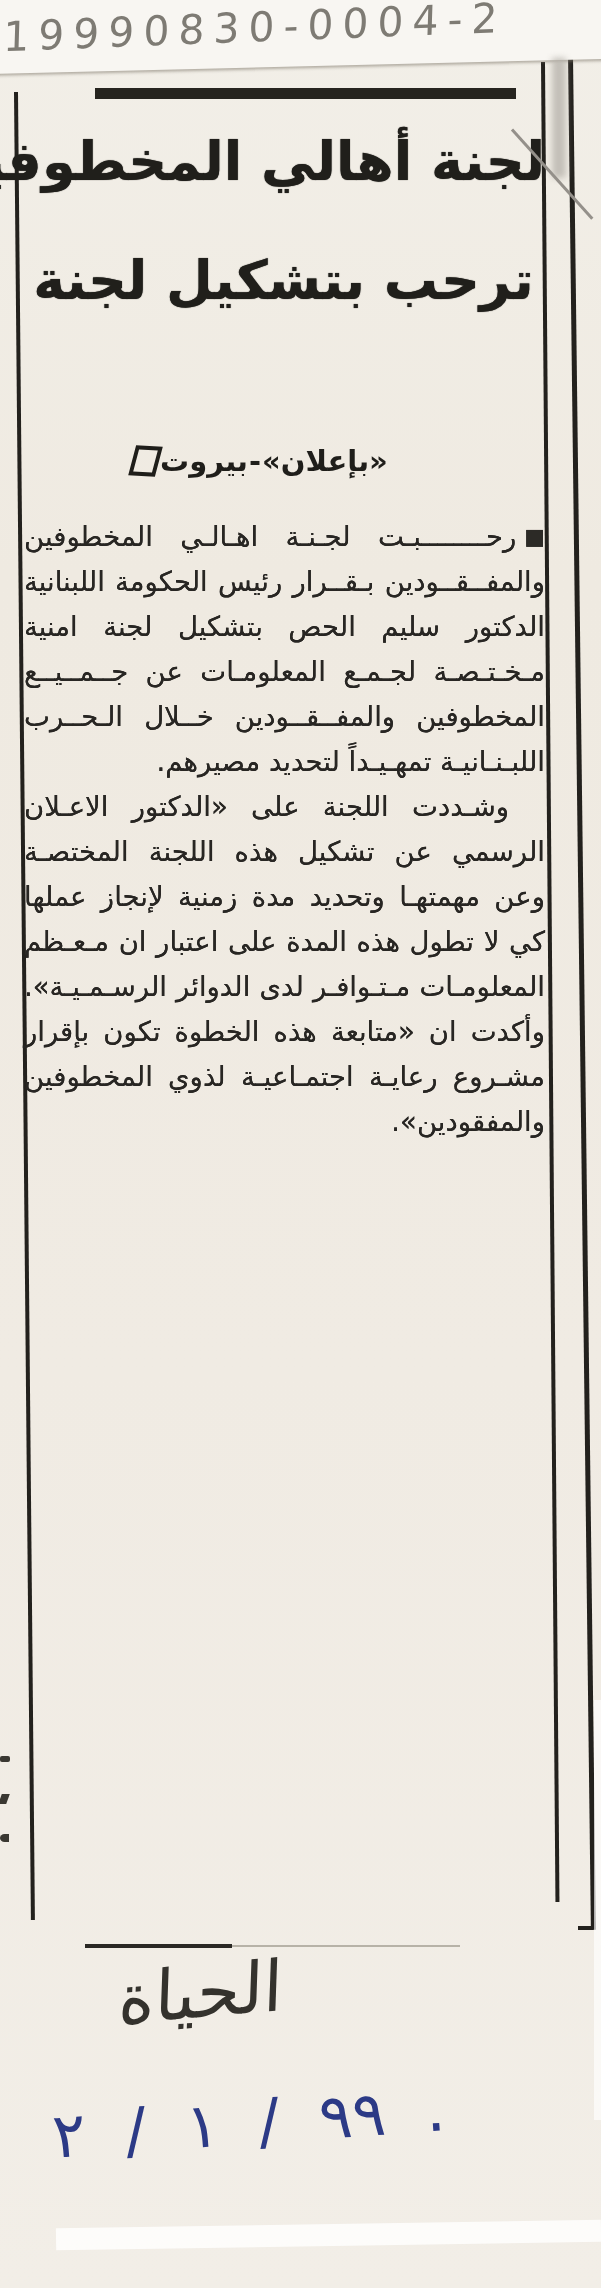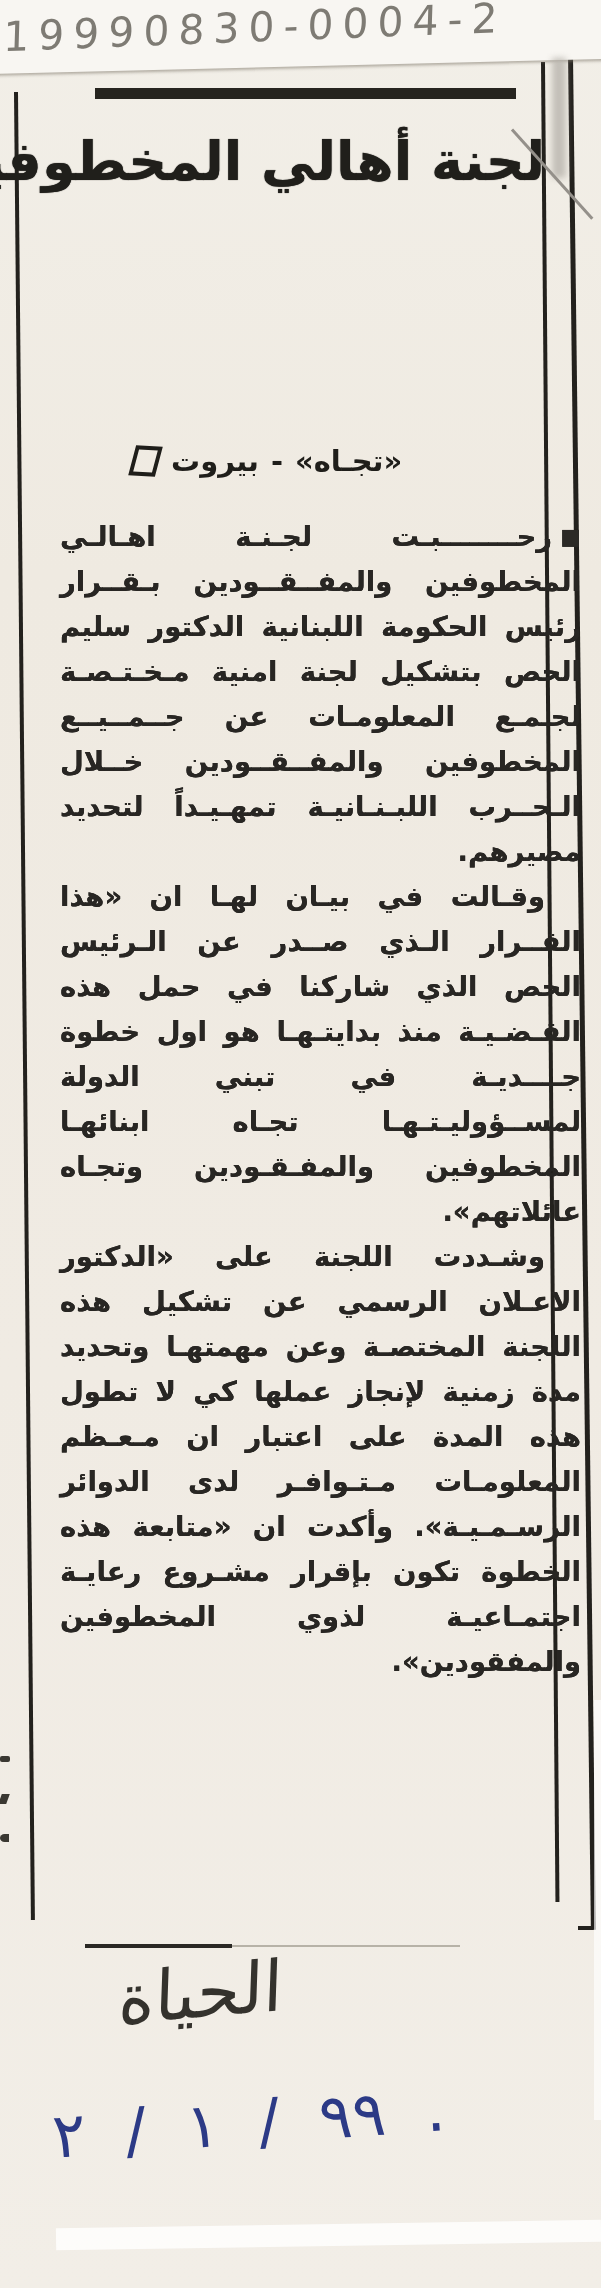--- a/index.html
+++ b/index.html
@@ -51,39 +51,38 @@
     direction:rtl;text-align:center;
     color:#201f1b;font-weight:bold;
   }
   .headline .hl{
     font-size:54px;line-height:119px;white-space:nowrap;
     text-shadow:0 0 1px #201f1b;
   }
   
   .byline{
     position:absolute;left:132px;top:444px;width:360px;
-    display:flex;align-items:center;gap:12px;
+    display:flex;align-items:center;gap:1px;
     color:#1f1e1a;font-weight:bold;font-size:29px;
     white-space:nowrap;
   }
   .byline .sq{
     display:inline-block;width:19px;height:22px;
     border:4px solid #1f1e1a;
     transform:skewX(-12deg) rotate(3deg);
     flex:0 0 auto;
   }
   .byline .byl-part{direction:rtl;unicode-bidi:isolate;}
   
   .article-body{
     position:absolute;left:24px;top:514px;width:521px;
     direction:rtl;text-align:justify;
-    font-size:27.5px;line-height:45px;font-weight:bold;
+    font-size:27.5px;line-height:45px;font-weight:normal;
     color:#282623;
     text-shadow:0 0 .5px #282623;
-    margin-left:36px;
   }
   .article-body p{margin:0;text-indent:36px;}
   .article-body p.lead{text-indent:0;}
   .lead-marker{
     display:inline-block;font-size:22px;line-height:1;
     transform:translateY(-2px);margin-left:8px;color:#2c2a26;
   }
   
   .end-divider-dark{position:absolute;left:85px;top:1944px;width:147px;height:4px;background:#2a2824;}
   .end-divider-faint{position:absolute;left:232px;top:1945px;width:228px;height:2px;background:#b7b2a7;}
@@ -124,32 +123,32 @@
   <div class="rule rule-left"></div>
   <div class="rule rule-right-inner"></div>
   <div class="rule rule-right-outer"></div>
   <div class="rule rule-foot"></div>
   <div class="pencil-streak"></div>
   <div class="pencil-diagonal"></div>
   <div class="top-bar"></div>
 
   <div class="headline">
     <div class="hl">لجنة أهالي المخطوفين</div>
+    <div class="hl">ترحب بتشكيل لجنة</div>
   </div>
 
   <div class="byline">
     <span class="sq"></span>
     <span class="byl-part">بيروت</span>
     <span class="byl-part">-</span>
-    <span class="byl-part">«تجـاه»</span>
+    <span class="byl-part">«بإعلان»</span>
   </div>
 
   <div class="article-body">
     <p class="lead"><span class="lead-marker">■</span><span>رحــــــــبـت لجـنـة اهـالـي المخطوفين والمفــقــودين بـقــرار رئيس الحكومة اللبنانية الدكتور سليم الحص بتشكيل لجنة امنية مـخـتـصـة لجـمـع المعلومـات عن جــمــيــع المخطوفين والمفــقــودين خــلال الـحــرب اللبـنـانيـة تمهـيـداً لتحديد مصيرهم.</span></p>
-    <p>وقـالت في بيـان لهـا ان «هذا القــرار الـذي صــدر عن الـرئيس الحص الذي شاركنا في حمل هذه القـضـيـة منذ بدايتـهـا هو اول خطوة جــــديـة في تبني الدولة لمســؤوليـتـهـا تجـاه ابنائهـا المخطوفين والمفـقـودين وتجـاه عائلاتهم».</p>
     <p>وشـددت اللجنة على «الدكتور الاعـلان الرسمي عن تشكيل هذه اللجنة المختصـة وعن مهمتهـا وتحديد مدة زمنية لإنجاز عملها كي لا تطول هذه المدة على اعتبار ان مـعـظم المعلومـات مـتـوافـر لدى الدوائر الرسـمـيـة». وأكدت ان «متابعة هذه الخطوة تكون بإقرار مشـروع رعايـة اجتمـاعيـة لذوي المخطوفين والمفقودين».</p>
   </div>
 
   <div class="end-divider-dark"></div>
   <div class="end-divider-faint"></div>
 
   <div class="hand-source">الحياة</div>
 
   <div class="hand-date">٩٩ / ١ / ٢ .</div>
 

